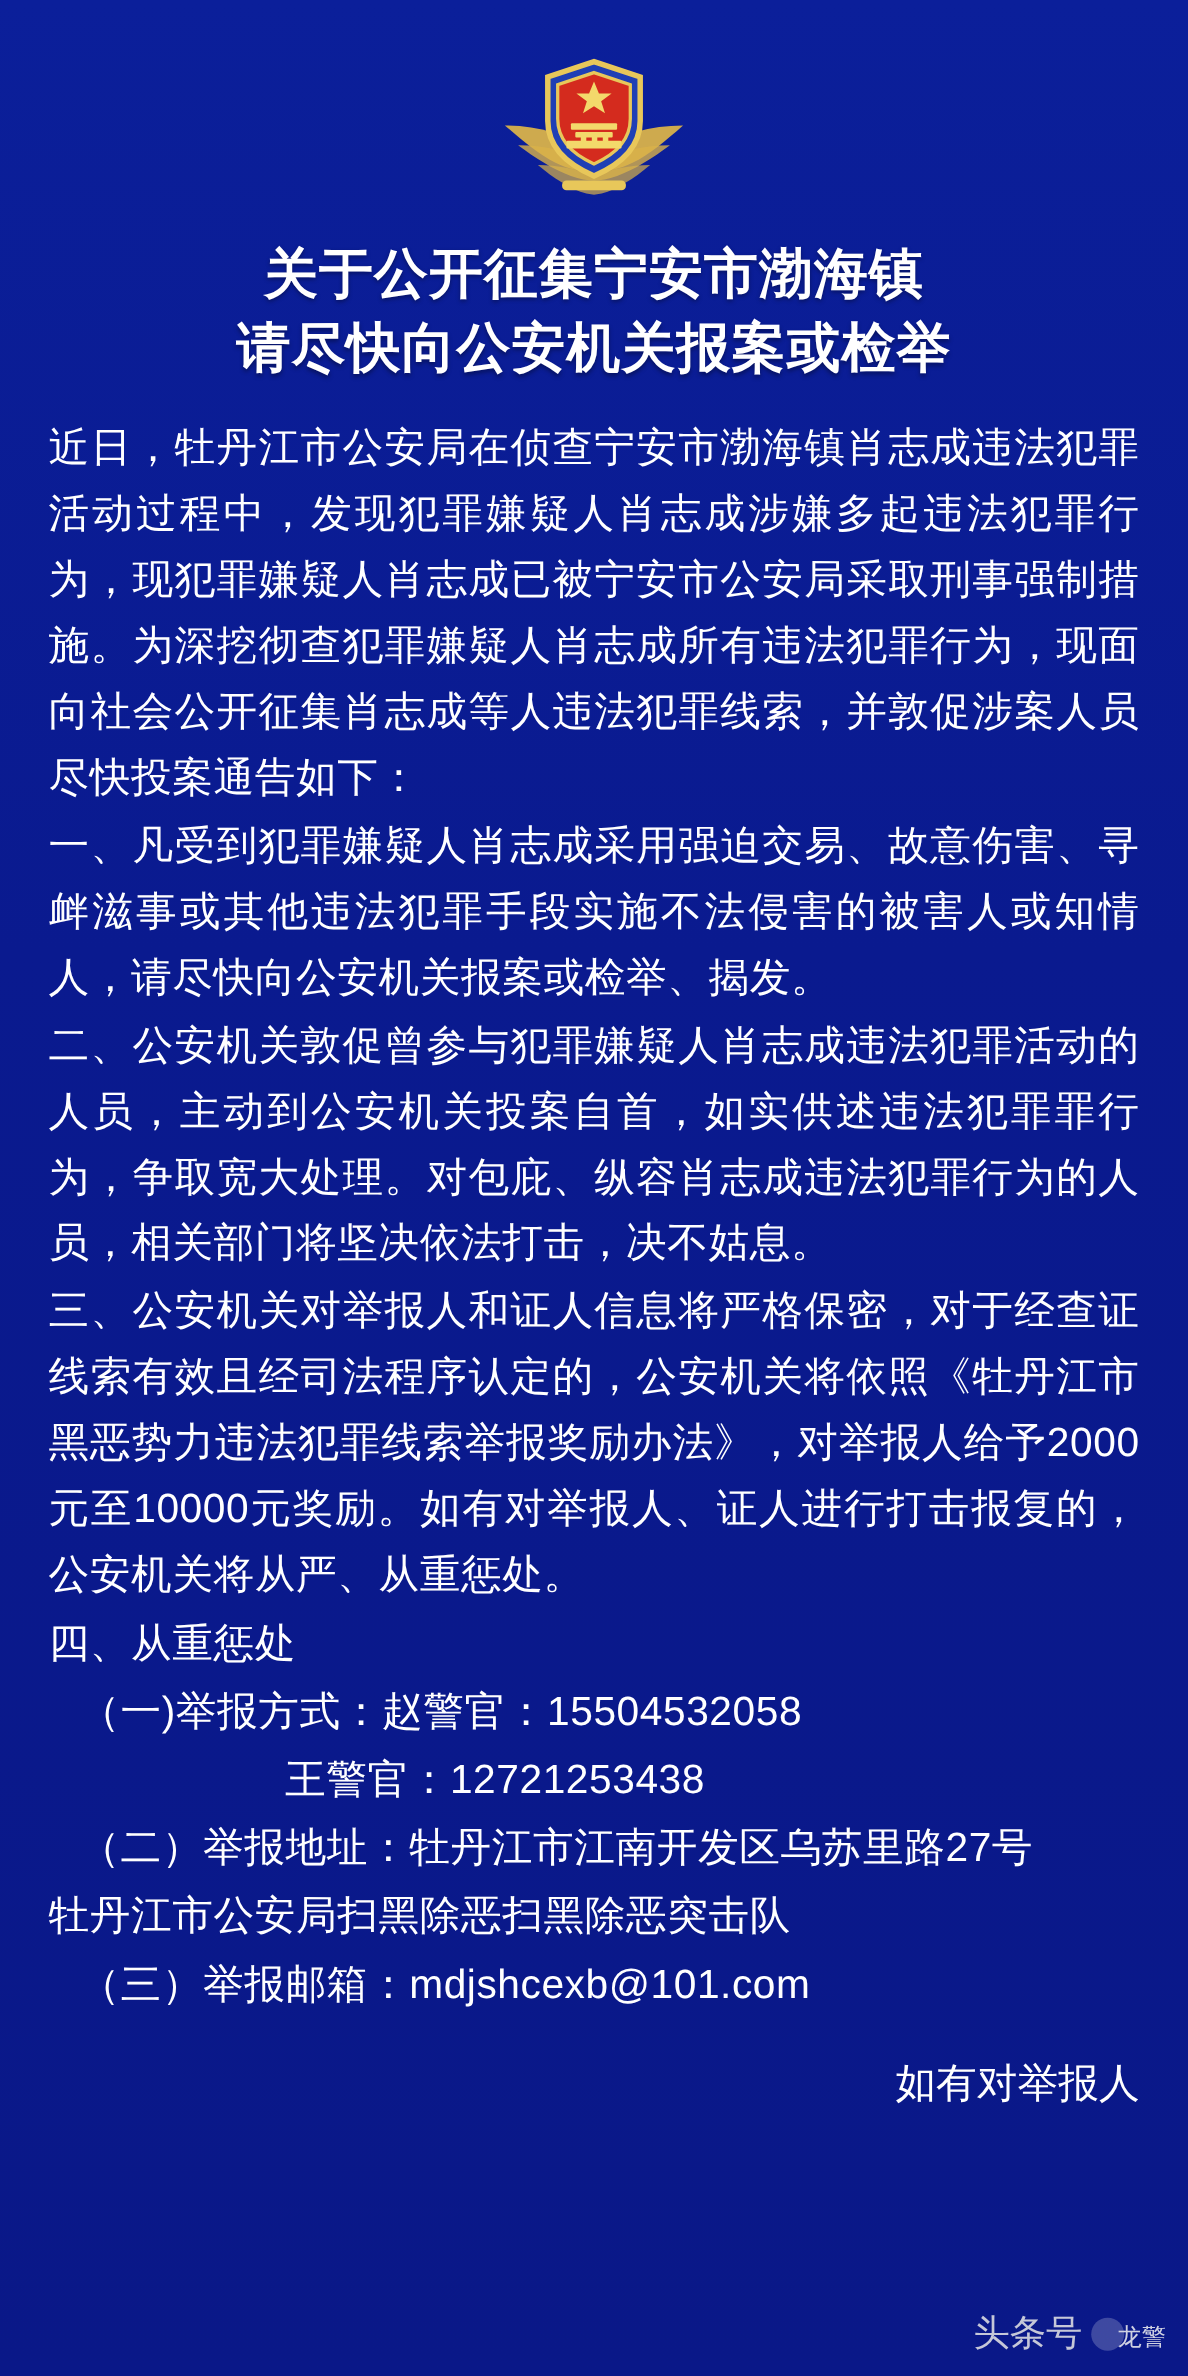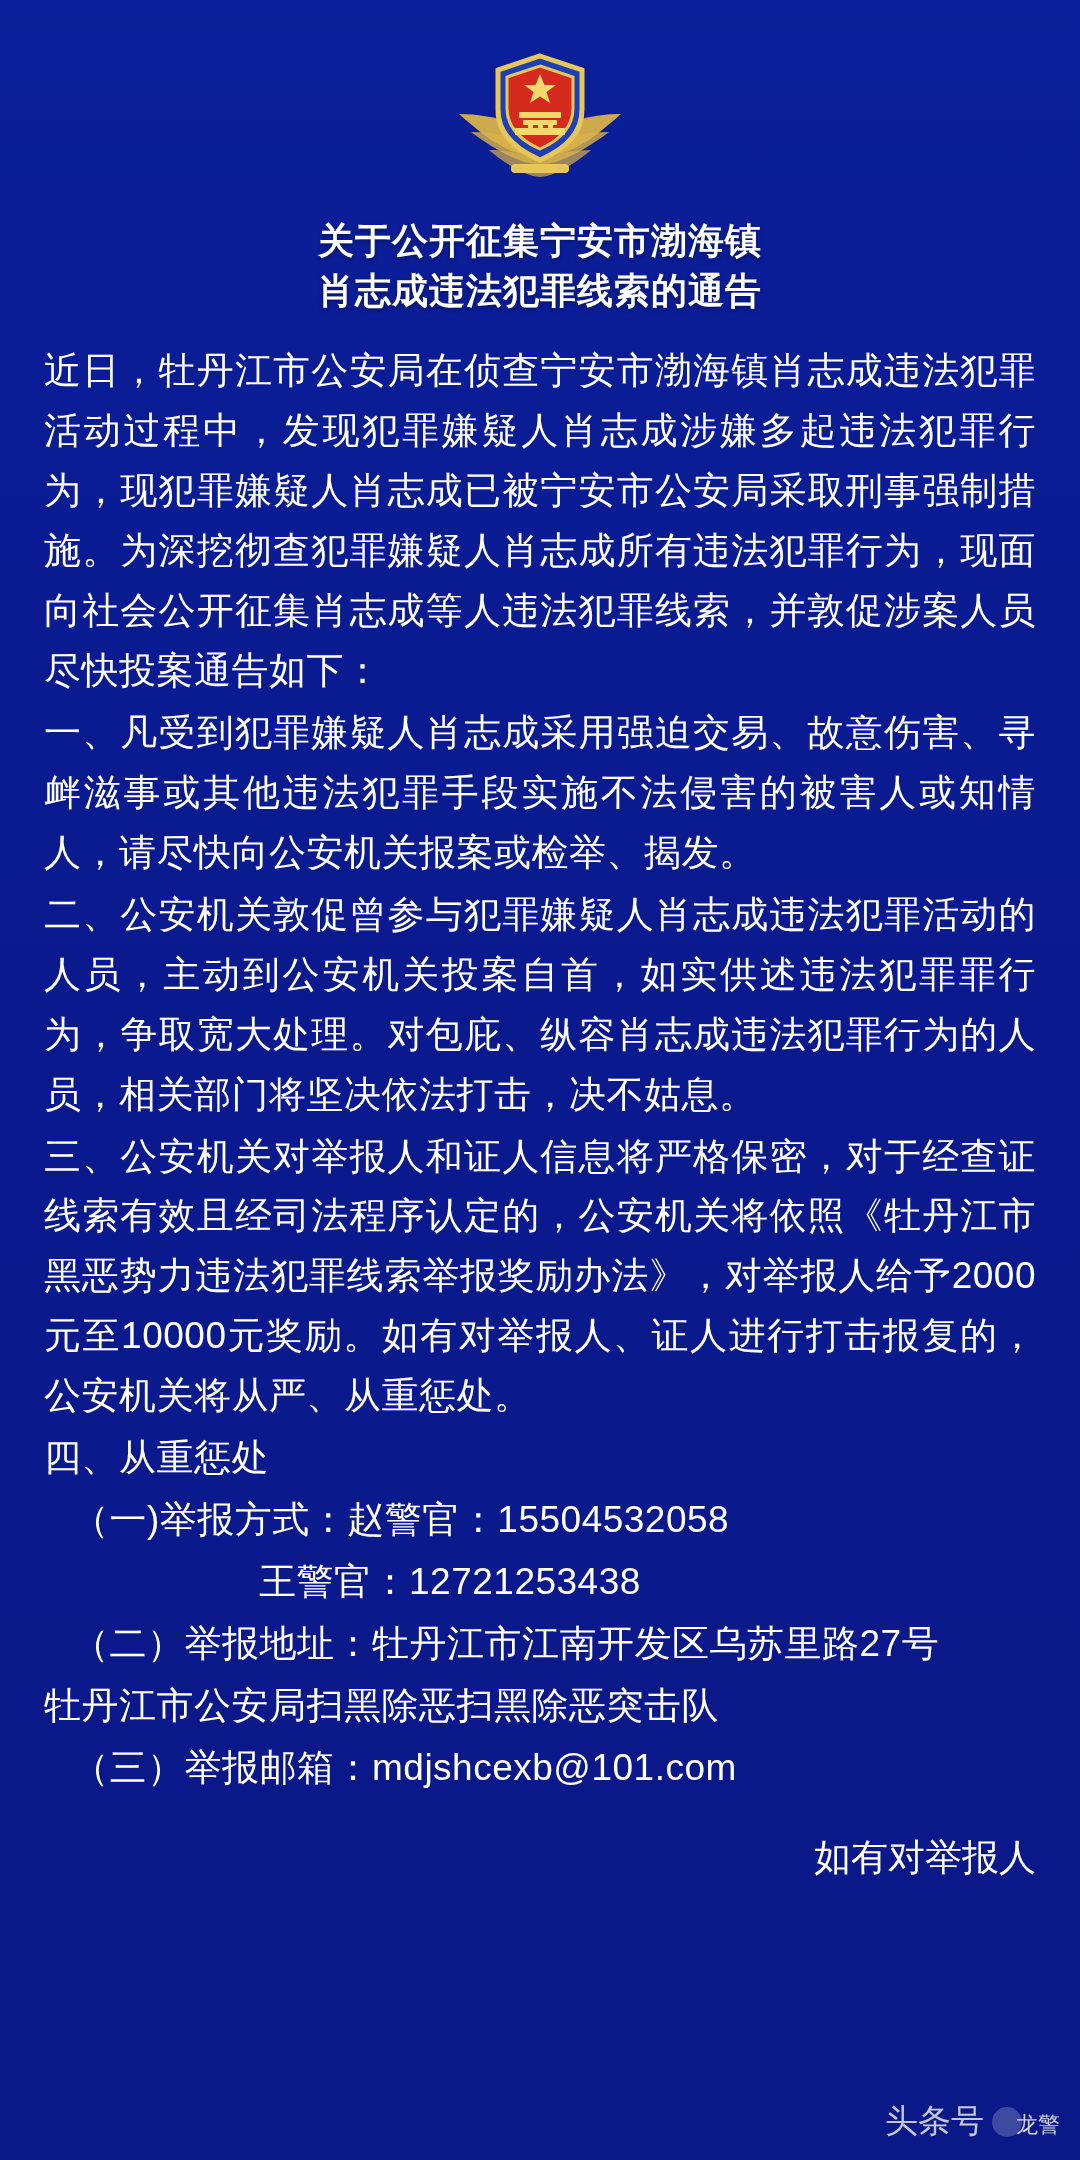--- a/index.html
+++ b/index.html
@@ -32,21 +32,21 @@
     position: relative;
     width: 190px;
     height: 150px;
   }
   .emblem svg { display: block; }
 
   
   .title {
     margin-top: 22px;
     text-align: center;
-    font-size: 36px;
+    font-size: 49px;
     line-height: 1.38;
     font-weight: bold;
     letter-spacing: 1px;
     color: #ffffff;
     text-shadow: 0 2px 4px rgba(0,0,0,0.35);
   }
   .title div { white-space: nowrap; }
 
   
   .body-text {
@@ -142,21 +142,21 @@
           <rect x="103" y="76" width="5" height="9"></rect>
         </g>
 
         <rect x="66" y="120" width="58" height="9" rx="4" fill="#e8c75a"></rect>
       </svg>
     </div>
   </div>
 
   <div class="title">
     <div>关于公开征集宁安市渤海镇</div>
-    <div>肖志成违法犯罪线索的通告</div>
+    <div>请尽快向公安机关报案或检举</div>
   </div>
 
   <div class="body-text">
     <p class="para">近日，牡丹江市公安局在侦查宁安市渤海镇肖志成违法犯罪活动过程中，发现犯罪嫌疑人肖志成涉嫌多起违法犯罪行为，现犯罪嫌疑人肖志成已被宁安市公安局采取刑事强制措施。为深挖彻查犯罪嫌疑人肖志成所有违法犯罪行为，现面向社会公开征集肖志成等人违法犯罪线索，并敦促涉案人员尽快投案通告如下：</p>
     <p class="para">一、凡受到犯罪嫌疑人肖志成采用强迫交易、故意伤害、寻衅滋事或其他违法犯罪手段实施不法侵害的被害人或知情人，请尽快向公安机关报案或检举、揭发。</p>
     <p class="para">二、公安机关敦促曾参与犯罪嫌疑人肖志成违法犯罪活动的人员，主动到公安机关投案自首，如实供述违法犯罪罪行为，争取宽大处理。对包庇、纵容肖志成违法犯罪行为的人员，相关部门将坚决依法打击，决不姑息。</p>
     <p class="para">三、公安机关对举报人和证人信息将严格保密，对于经查证线索有效且经司法程序认定的，公安机关将依照《牡丹江市黑恶势力违法犯罪线索举报奖励办法》，对举报人给予2000元至10000元奖励。如有对举报人、证人进行打击报复的，公安机关将从严、从重惩处。</p>
     <p class="para">四、从重惩处</p>
 
     <p class="para sub">

